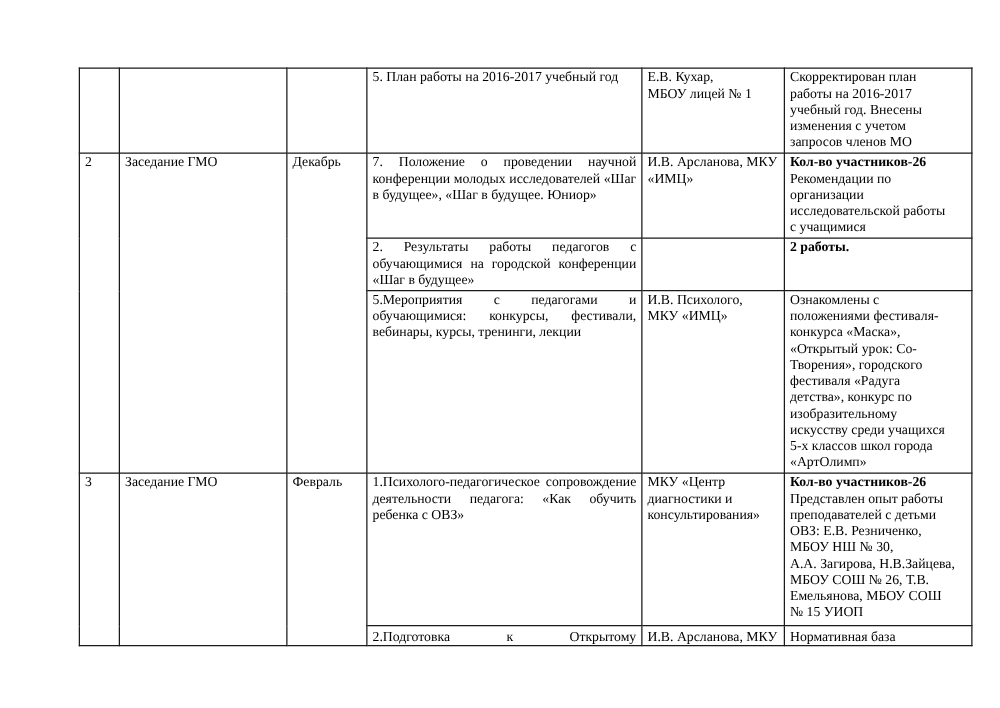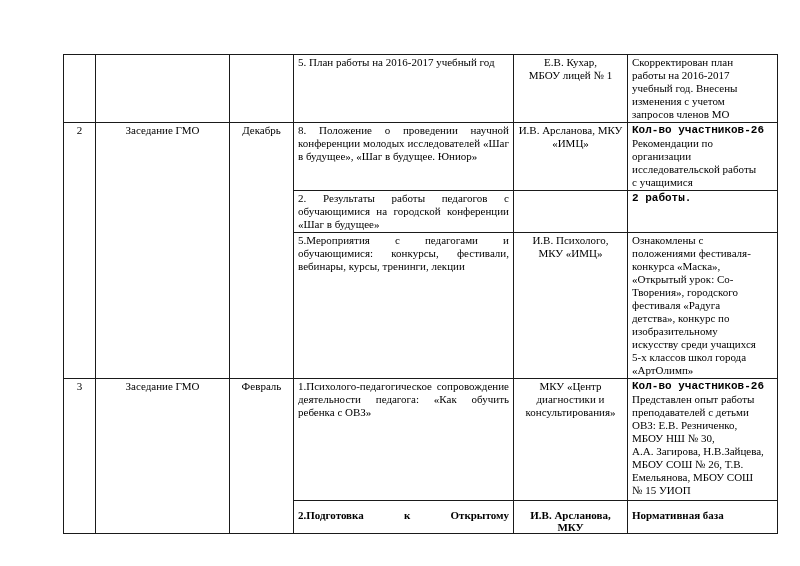--- a/index.html
+++ b/index.html
@@ -19,33 +19,33 @@
   }
   table.doc td {
     border:1.5px solid #1a1a1a;
     vertical-align:top;
     padding:1px 4px;
     font-size:11px;
     line-height:13px;
     overflow:hidden;
     word-wrap:break-word;
   }
-  .cnum, .cevent, .cmonth, .cresp { text-align:center; }
+  .cnum, .cevent, .cmonth, .cresp { }
   .ctopic { text-align:justify; }
   .jlast  { text-align:justify; text-align-last:justify; }
   .cres   { text-align:left; }
   .pre    { white-space:pre-line; }
-  .b      { font-weight:bold;font-family:Liberation Mono, monospace; }
+  .b      { font-weight:bold; }
   tr.h66  { height:66px; }
   tr.h64  { height:64px; }
   tr.h39  { height:39px; }
   tr.h146 { height:146px; }
   tr.h122 { height:122px; }
   tr.h12  { height:12px; }
-  tr.h12 td { padding-top:8px; padding-bottom:0; line-height:12px;font-weight:bold; }
+  tr.h12 td { padding-top:3px; padding-bottom:0; line-height:12px; }
 </style>
 </head>
 <body>
 
 <div class="page">
   <table class="doc">
     <colgroup>
       <col style="width:32px">
       <col style="width:134px">
       <col style="width:64px">
@@ -65,21 +65,21 @@
 работы на 2016-2017
 учебный год. Внесены
 изменения с учетом
 запросов членов МО</td>
       </tr>
 
       <tr class="h64">
         <td class="cnum" rowspan="3">2</td>
         <td class="cevent" rowspan="3">Заседание ГМО</td>
         <td class="cmonth" rowspan="3">Декабрь</td>
-        <td class="ctopic">8. Положение о проведении научной конференции молодых исследователей «Шаг в будущее», «Шаг в будущее. Юниор»</td>
+        <td class="ctopic">7. Положение о проведении научной конференции молодых исследователей «Шаг в будущее», «Шаг в будущее. Юниор»</td>
         <td class="cresp pre">И.В. Арсланова, МКУ
 «ИМЦ»</td>
         <td class="cres">
           <div class="b">Кол-во участников-26</div>
           <div class="pre">Рекомендации по
 организации
 исследовательской работы
 с учащимися</div>
         </td>
       </tr>

